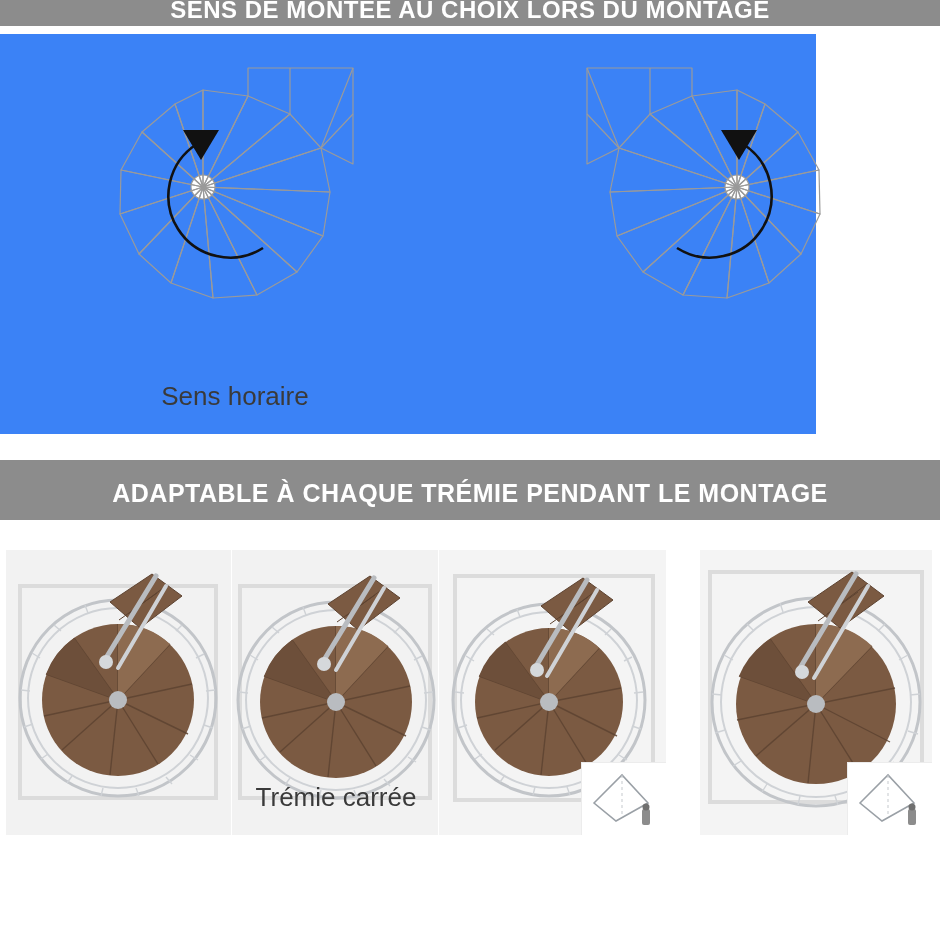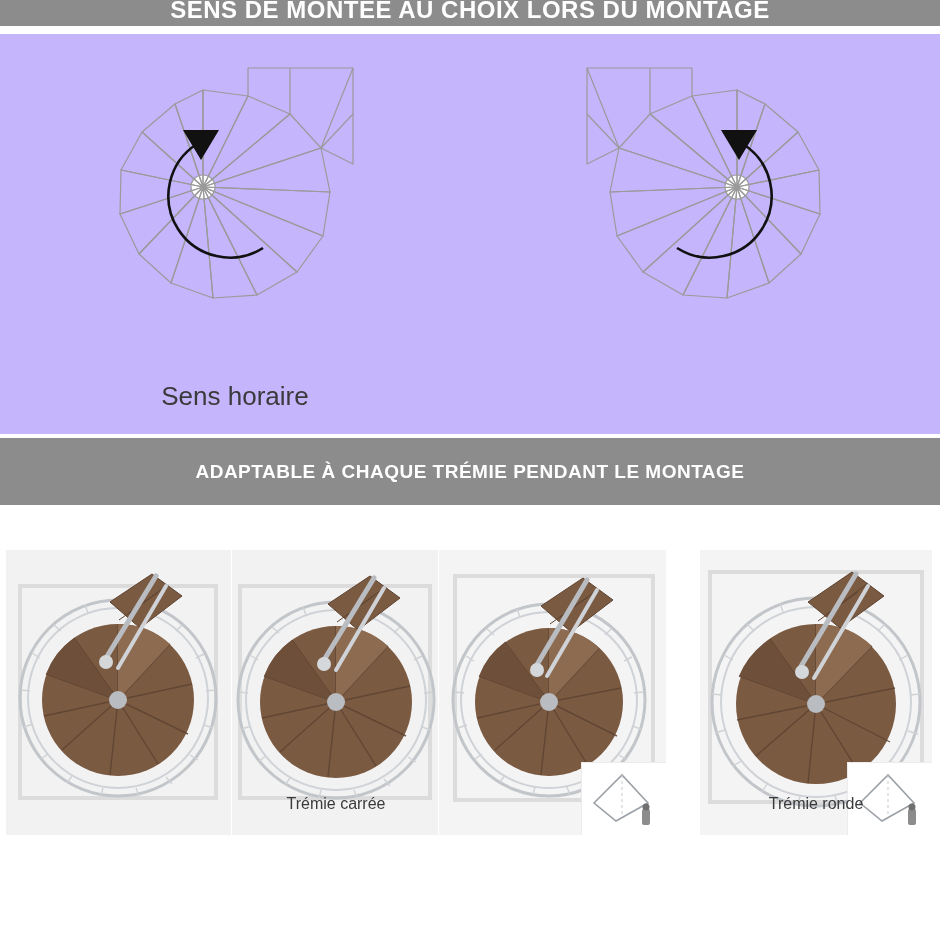--- a/index.html
+++ b/index.html
@@ -35,33 +35,34 @@
     align-items: center;
     justify-content: center;
     overflow: hidden;
   }
   .banner-top {
     top: -6px;
     height: 32px;
     font-size: 24px;
   }
   .banner-mid {
-    top: 438px;
+    top: 460px;
     height: 67px;
-    font-size: 19px;
+    font-size: 25px;
   }
 
   
   .section-plans {
     position: absolute;
     top: 34px;
     left: 0;
-    width: 940px;
+    width: 796px;
     height: 400px;
-    background: #c4b5fd;
+    background: #3b82f6;
+    padding-left: 20px;
   }
   .plan-col {
     position: absolute;
     top: 0;
     width: 470px;
     height: 400px;
   }
   .plan-col.left  { left: 0; }
   .plan-col.right { left: 470px; }
 
@@ -112,21 +113,21 @@
   .photo.p2 { width: 206px; }
   .photo.p3 { width: 228px; border-right: none; }
   .photo.pr { width: 232px; border-right: none; }
 
   .group-caption {
     position: absolute;
     bottom: 22px;
     left: 0;
     width: 100%;
     text-align: center;
-    font-size: 16px;
+    font-size: 26px;
     color: #3a3a3a;
   }
 
   .inset {
     position: absolute;
     right: 0;
     bottom: 0;
     width: 84px;
     height: 72px;
     background: #ffffff;
@@ -463,17 +464,16 @@
               <rect x="0" y="0" width="84" height="72" fill="#ffffff"></rect>
               <path d="M12 40 L40 12 L66 40 L34 58 Z" fill="none" stroke="#9aa0a6" stroke-width="1.6"></path>
               <path d="M40 12 L40 54" stroke="#c5c9cd" stroke-width="1" stroke-dasharray="3 3"></path>
               <rect x="60" y="46" width="8" height="16" rx="2" fill="#8c8c8c"></rect>
               <circle cx="64" cy="44" r="3.5" fill="#6f6f6f"></circle>
             </svg>
           </div>
         </div>
       </div>
 
-      <div class="group-caption">Trémie ronde</div>
     </div>
 
   </div>
 </div>
 
 </body></html>

